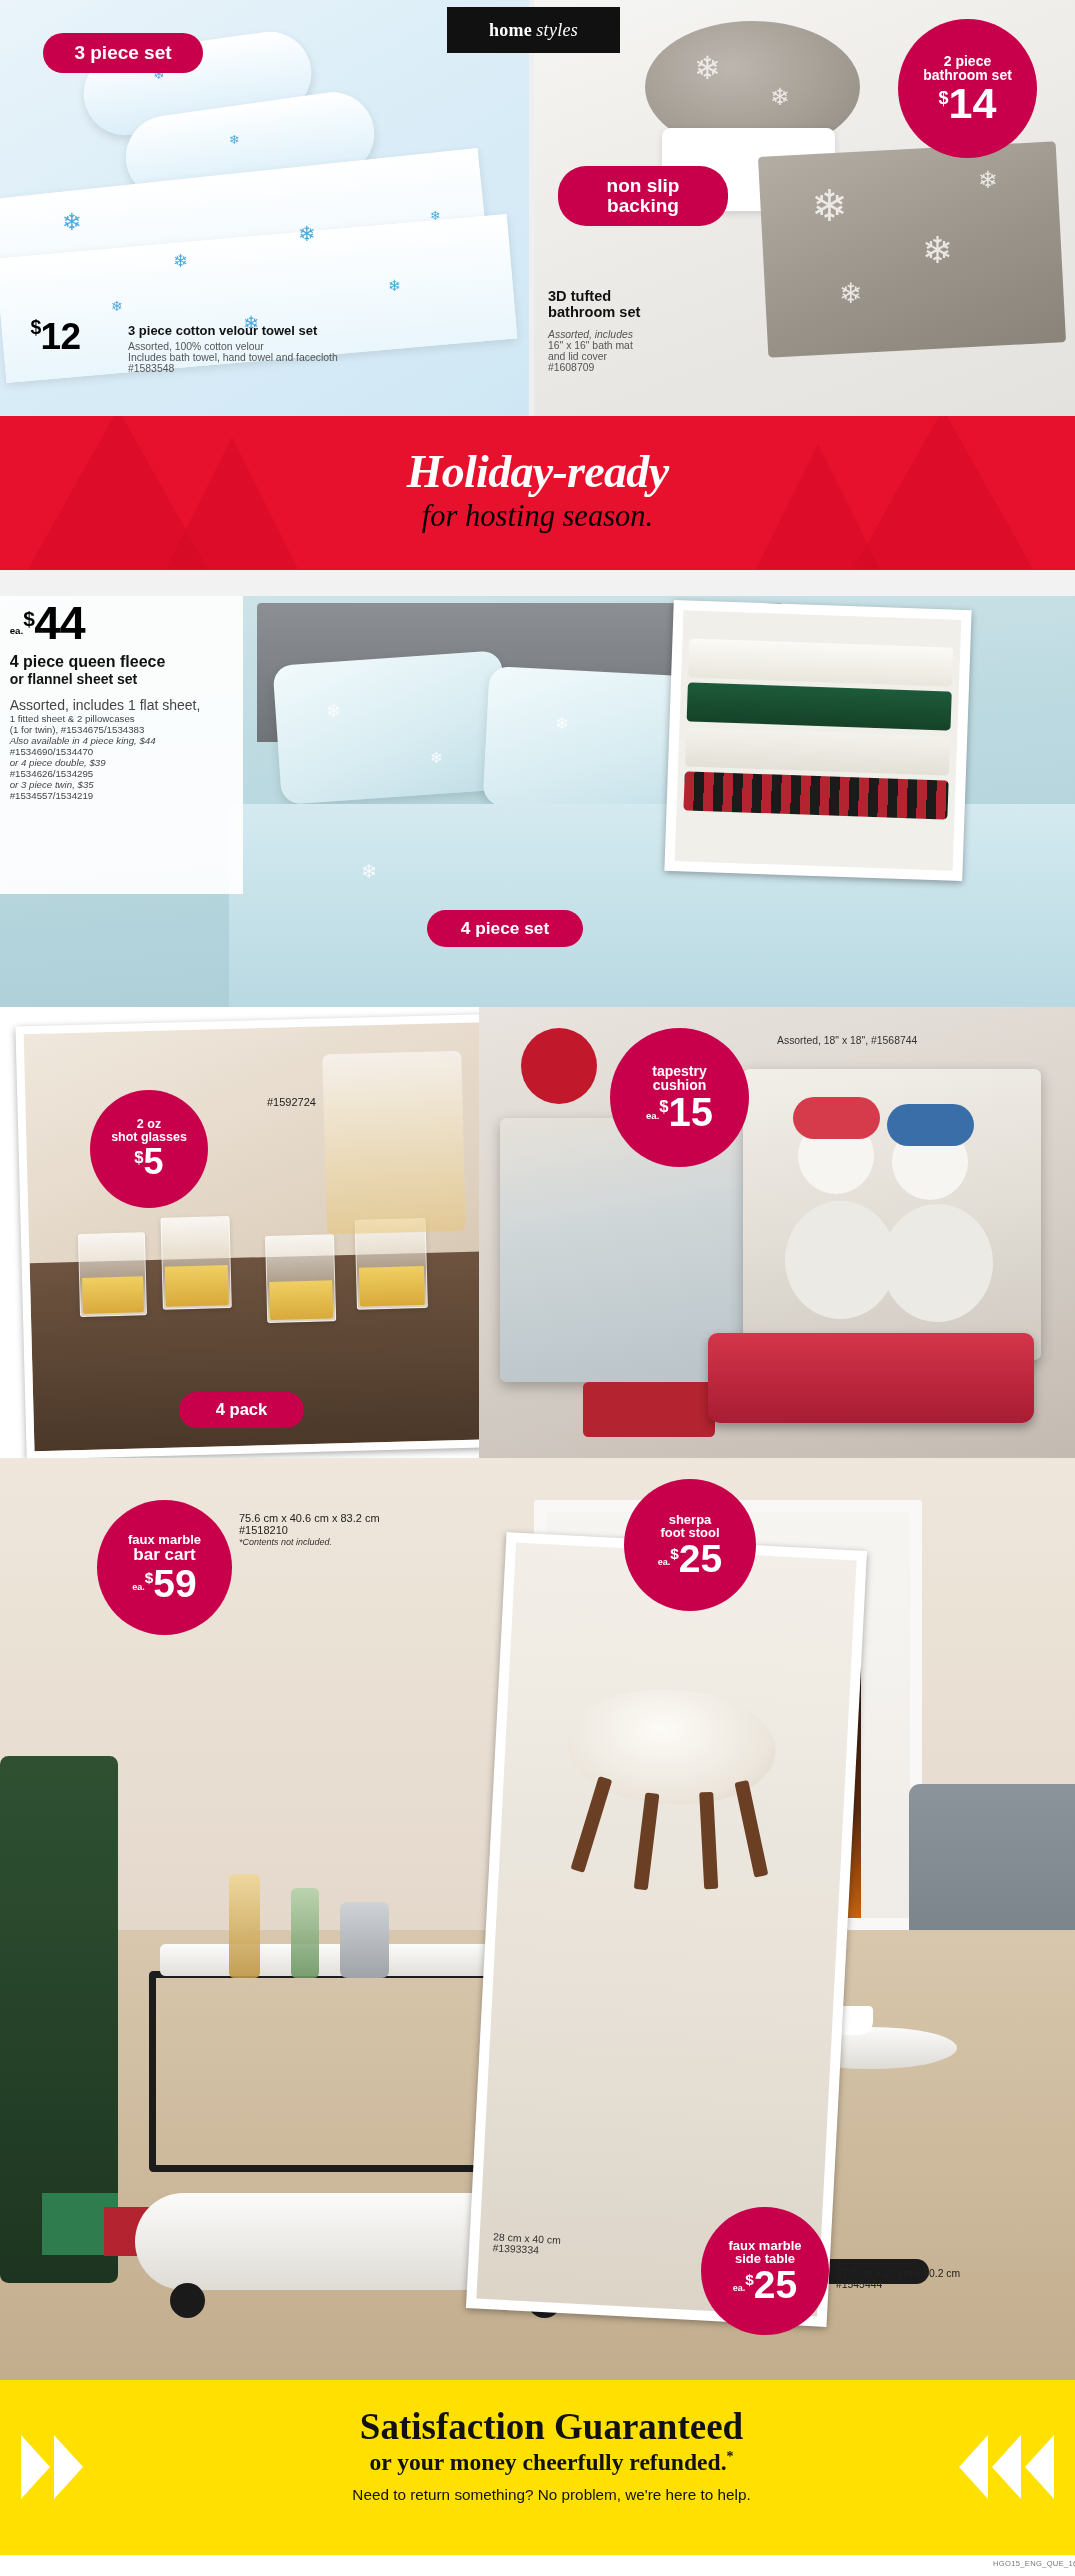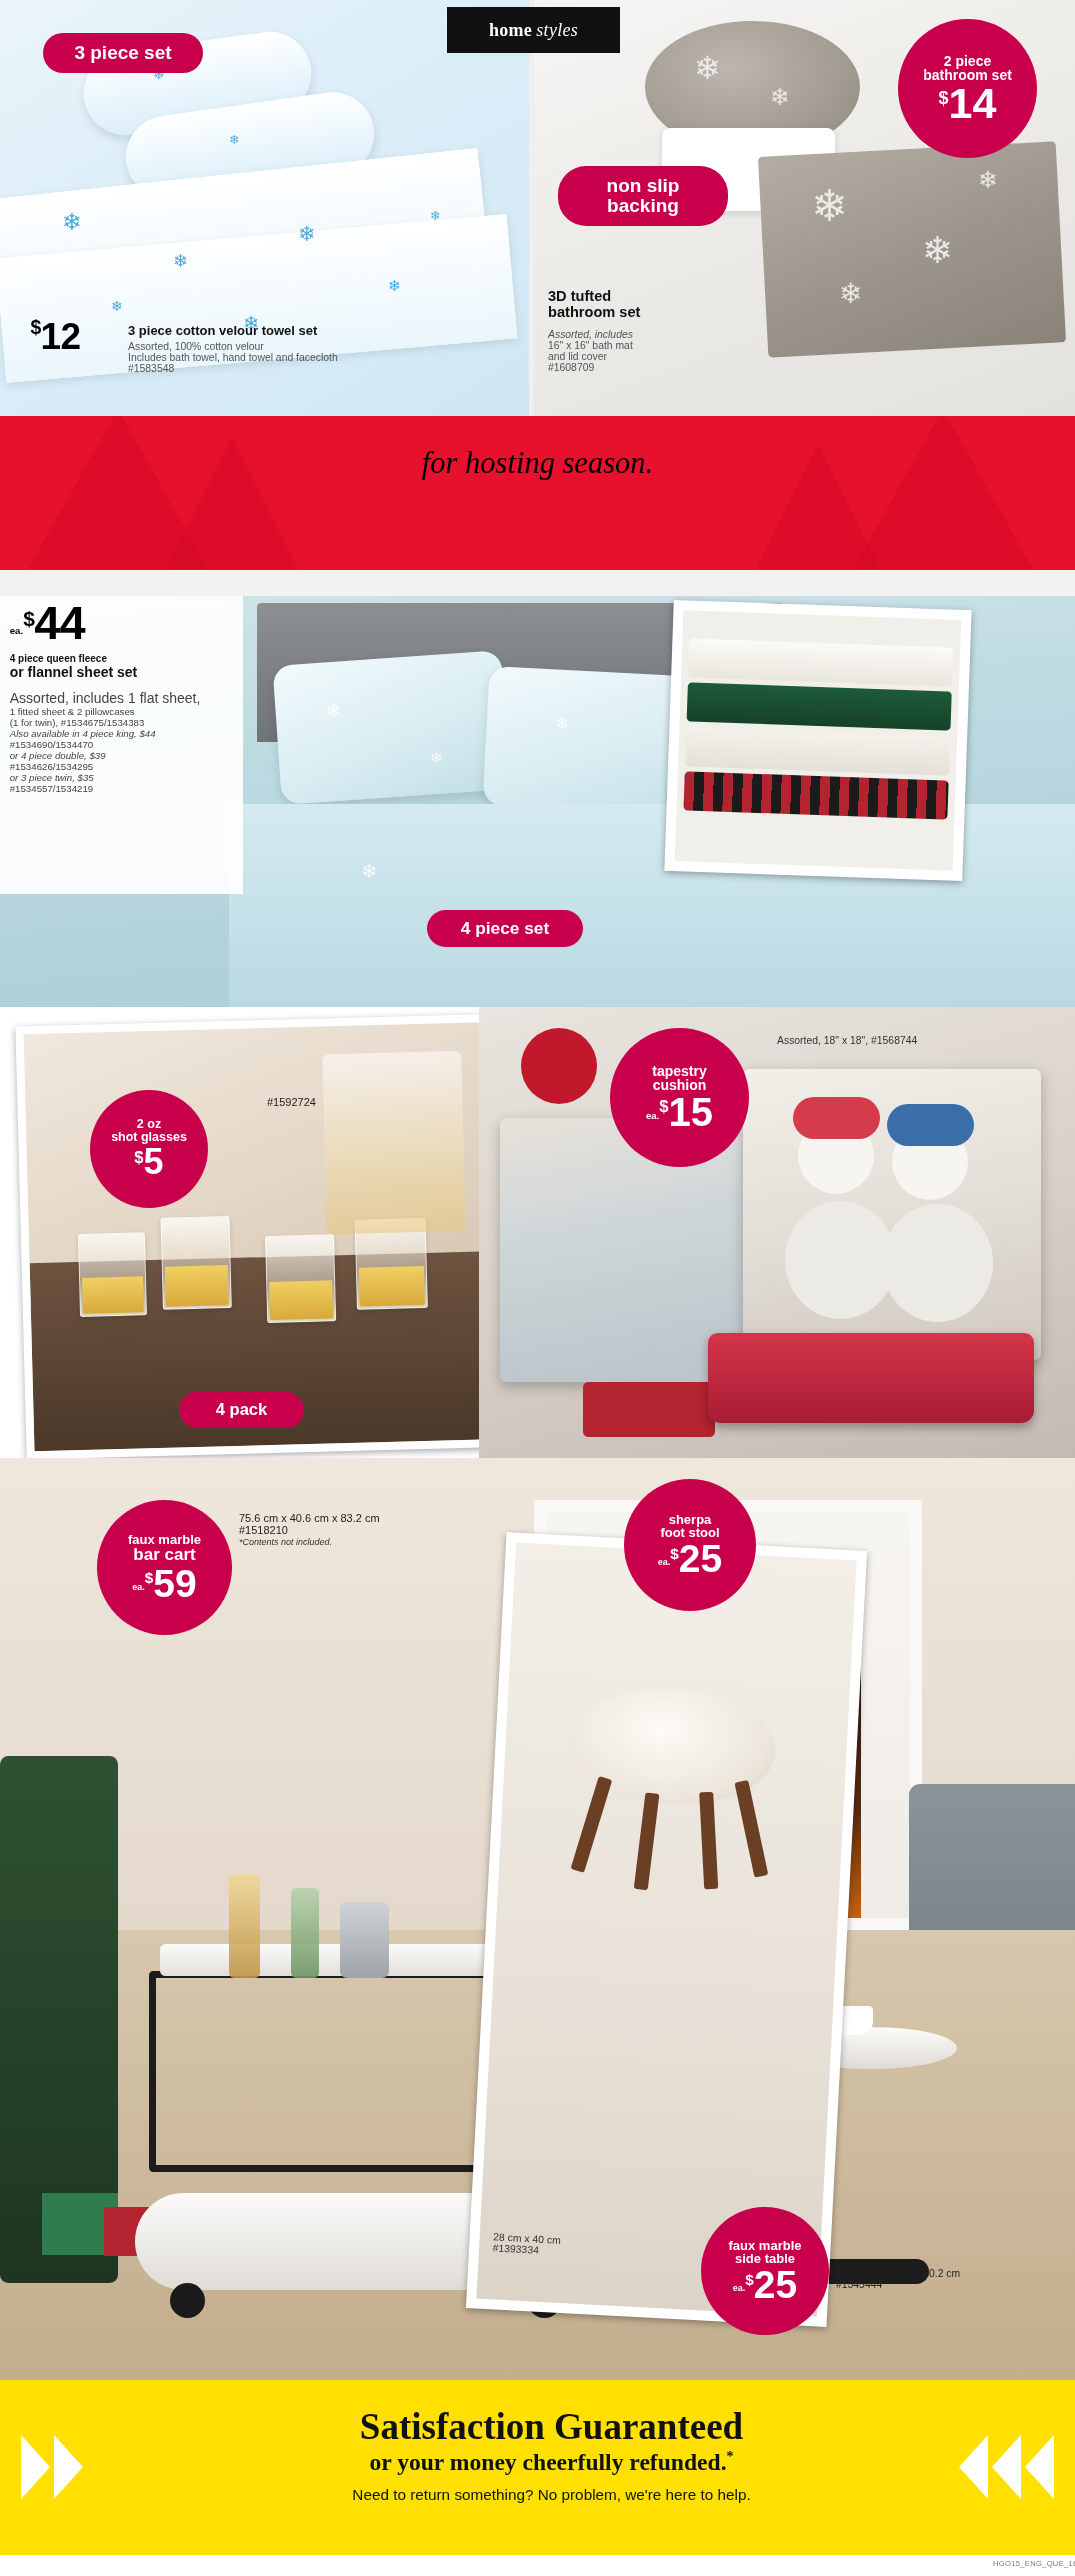--- a/index.html
+++ b/index.html
@@ -232,20 +232,21 @@
       <div style="font-size:10.4px; color:#555;">#1608709</div>
     </div>
   </div>
 
   <div class="abs" id="holiday-banner">
     <div class="tri" style="left:28px; top:-7px; border-left:90px solid transparent; border-right:90px solid transparent; border-bottom:160px solid #d30b27;"></div>
     <div class="tri" style="left:166px; top:21px; border-left:66px solid transparent; border-right:66px solid transparent; border-bottom:132px solid #d30b27;"></div>
     <div class="tri" style="left:853px; top:-7px; border-left:90px solid transparent; border-right:90px solid transparent; border-bottom:160px solid #d30b27;"></div>
     <div class="tri" style="left:756px; top:28px; border-left:62px solid transparent; border-right:62px solid transparent; border-bottom:125px solid #d30b27;"></div>
     <div class="abs" style="left:0; top:29px; width:1075px; text-align:center;">
+      <div style="font-family:'Liberation Serif',serif; font-style:italic; font-weight:bold; color:#fff; font-size:46px; letter-spacing:-0.7px;">Holiday-ready</div>
       <div style="font-family:'Liberation Serif',serif; font-style:italic; color:#000000; font-size:30.5px; margin-top:1.4px;">for hosting season.</div>
     </div>
   </div>
 
   <div class="abs" id="sheet-section">
     <div class="abs photo" id="bed-photo">
       <div class="headboard"></div>
       <div class="pillow" style="left:277px; top:62px; width:229px; height:139px; transform:rotate(-4deg);"></div>
       <div class="pillow" style="left:486px; top:76px; width:236px; height:139px; transform:rotate(3deg);"></div>
       <div class="abs" style="left:229px; top:208px; width:846px; height:203px; background:linear-gradient(180deg,#d4eaf0 0%,#b9d9e2 100%);"></div>
@@ -267,21 +268,21 @@
 
     <div class="abs badge-pill" style="left:427px; top:340px; width:156px; height:37px; font-size:17.3px;">4 piece set</div>
 
     <div class="abs sheet-info">
       <div class="abs" style="left:9.7px; top:5.5px; display:flex; align-items:flex-start;">
         <span style="font-size:9.7px; font-weight:bold; margin-top:23.6px;">ea.</span>
         <span class="price" style="font-size:21px; margin-top:5.5px;">$</span>
         <span class="price" style="font-size:47px; line-height:.9;">44</span>
       </div>
       <div class="abs" style="left:9.7px; top:57px; width:229px;">
-        <div style="font-size:10px; font-weight:bold; color:#111;">4 piece queen fleece</div>
+        <div style="font-size:16px; font-weight:bold; color:#111;">4 piece queen fleece</div>
         <div style="font-size:14px; font-weight:bold; color:#111;">or flannel sheet set</div>
         <div style="font-size:14px; color:#444; margin-top:10px;">Assorted, includes 1 flat sheet,</div>
         <div style="font-size:9.7px; color:#444;">1 fitted sheet &amp; 2 pillowcases</div>
         <div style="font-size:9.7px; color:#444;">(1 for twin), #1534675/1534383</div>
         <div style="font-size:9.7px; color:#444; font-style:italic;">Also available in 4 piece king, $44</div>
         <div style="font-size:9.7px; color:#444;">#1534690/1534470</div>
         <div style="font-size:9.7px; color:#444; font-style:italic;">or 4 piece double, $39</div>
         <div style="font-size:9.7px; color:#444;">#1534626/1534295</div>
         <div style="font-size:9.7px; color:#444; font-style:italic;">or 3 piece twin, $35</div>
         <div style="font-size:9.7px; color:#444;">#1534557/1534219</div>

